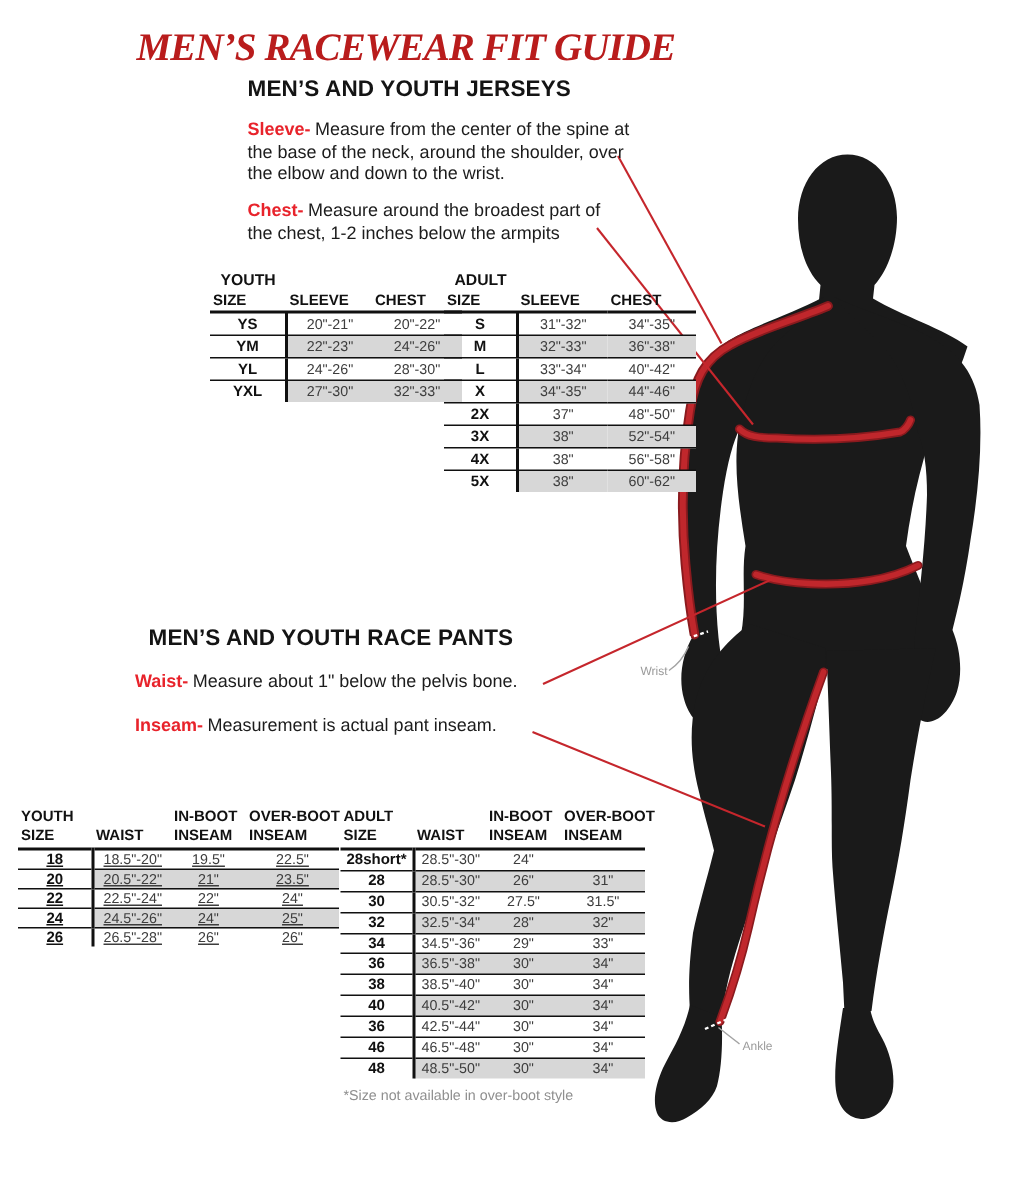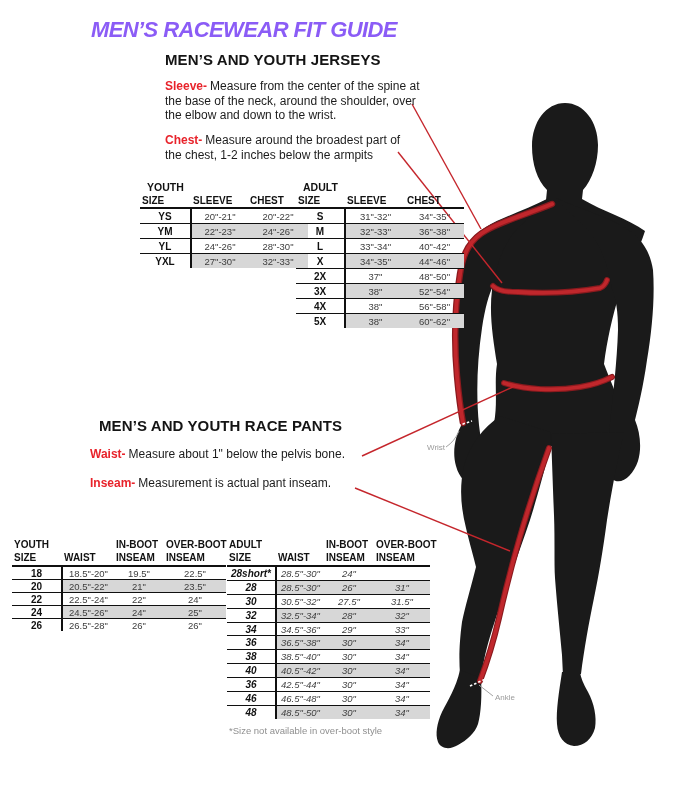--- a/index.html
+++ b/index.html
@@ -4,21 +4,21 @@
 <style>
   html,body { margin:0; padding:0; background:#ffffff; }
   .page {
     position:relative; width:686px; height:800px; background:#ffffff;
     overflow:hidden; font-family:"Liberation Sans", sans-serif; color:#1c1c1c;
   }
   .abs { position:absolute; }
   .layer-fig { z-index:1; }
   .layer-txt { z-index:2; }
 
-  .title { font-size:22px; font-weight:bold; font-style:italic; color:#8b5cf6; letter-spacing:-0.6px; white-space:nowrap; }
+  .title { font-size:26px; font-weight:bold; font-style:italic; color:#b91c1c; letter-spacing:-0.6px; white-space:nowrap;font-family:Liberation Serif, serif; }
   .section-h { font-size:15px; font-weight:bold; color:#141414; letter-spacing:0.1px; white-space:nowrap; }
   .para { font-size:12px; line-height:14.5px; color:#1c1c1c; }
   .nowrap { white-space:nowrap; }
   .term { font-weight:bold; margin-right:3px; }
 
   .group-label { font-size:10.5px; font-weight:bold; color:#111; padding-left:7px; margin-bottom:1px; }
 
   table.fit { border-collapse:collapse; table-layout:fixed; }
   .fit th { font-size:10px; font-weight:bold; color:#111; padding:1px 2px; text-align:left; vertical-align:bottom; }
   .fit th div { line-height:12.5px; white-space:nowrap; }
@@ -26,25 +26,25 @@
   .fit tbody tr + tr { border-top:1.5px solid #101010;margin-top:48px; }
   .fit td { font-size:9.5px; color:#3d3d3d; text-align:center; padding:0 2px; vertical-align:middle; white-space:nowrap; }
   .fit td.size { font-weight:bold; font-size:10px; color:#111; border-right:2px solid #101010; }
   .fit tr.shaded td:not(.size) { background:#d7d7d7; }
 
   .jt { width:156px; }
   .jt td { height:14px; }
   .jt-y th:nth-child(1){width:47px;} .jt-y th:nth-child(2){width:53px;} .jt-y th:nth-child(3){width:56px;}
   .jt-a th:nth-child(1){width:45px;} .jt-a th:nth-child(2){width:56px;} .jt-a th:nth-child(3){width:55px;}
 
-  .pt-y { width:198px; } .pt-y td { height:12px; }
+  .pt-y { width:198px; } .pt-y td { height:12px;text-decoration:underline; }
   .pt-y th:nth-child(1){width:46px;} .pt-y th:nth-child(2){width:48px;}
   .pt-y th:nth-child(3){width:46px;} .pt-y th:nth-child(4){width:58px;}
 
-  .pt-a { width:187px; } .pt-a td { height:12.9px;font-style:italic; }
+  .pt-a { width:187px; } .pt-a td { height:12.9px; }
   .pt-a th:nth-child(1){width:45px;} .pt-a th:nth-child(2){width:44px;}
   .pt-a th:nth-child(3){width:46px;} .pt-a th:nth-child(4){width:52px;}
 
   .footnote { font-size:9.5px; color:#8f8f8f; white-space:nowrap; }
   svg text.fig-label { font-size:8px; fill:#9b9b9b; }
 </style>
 </head>
 <body>
 
 <div class="page">

